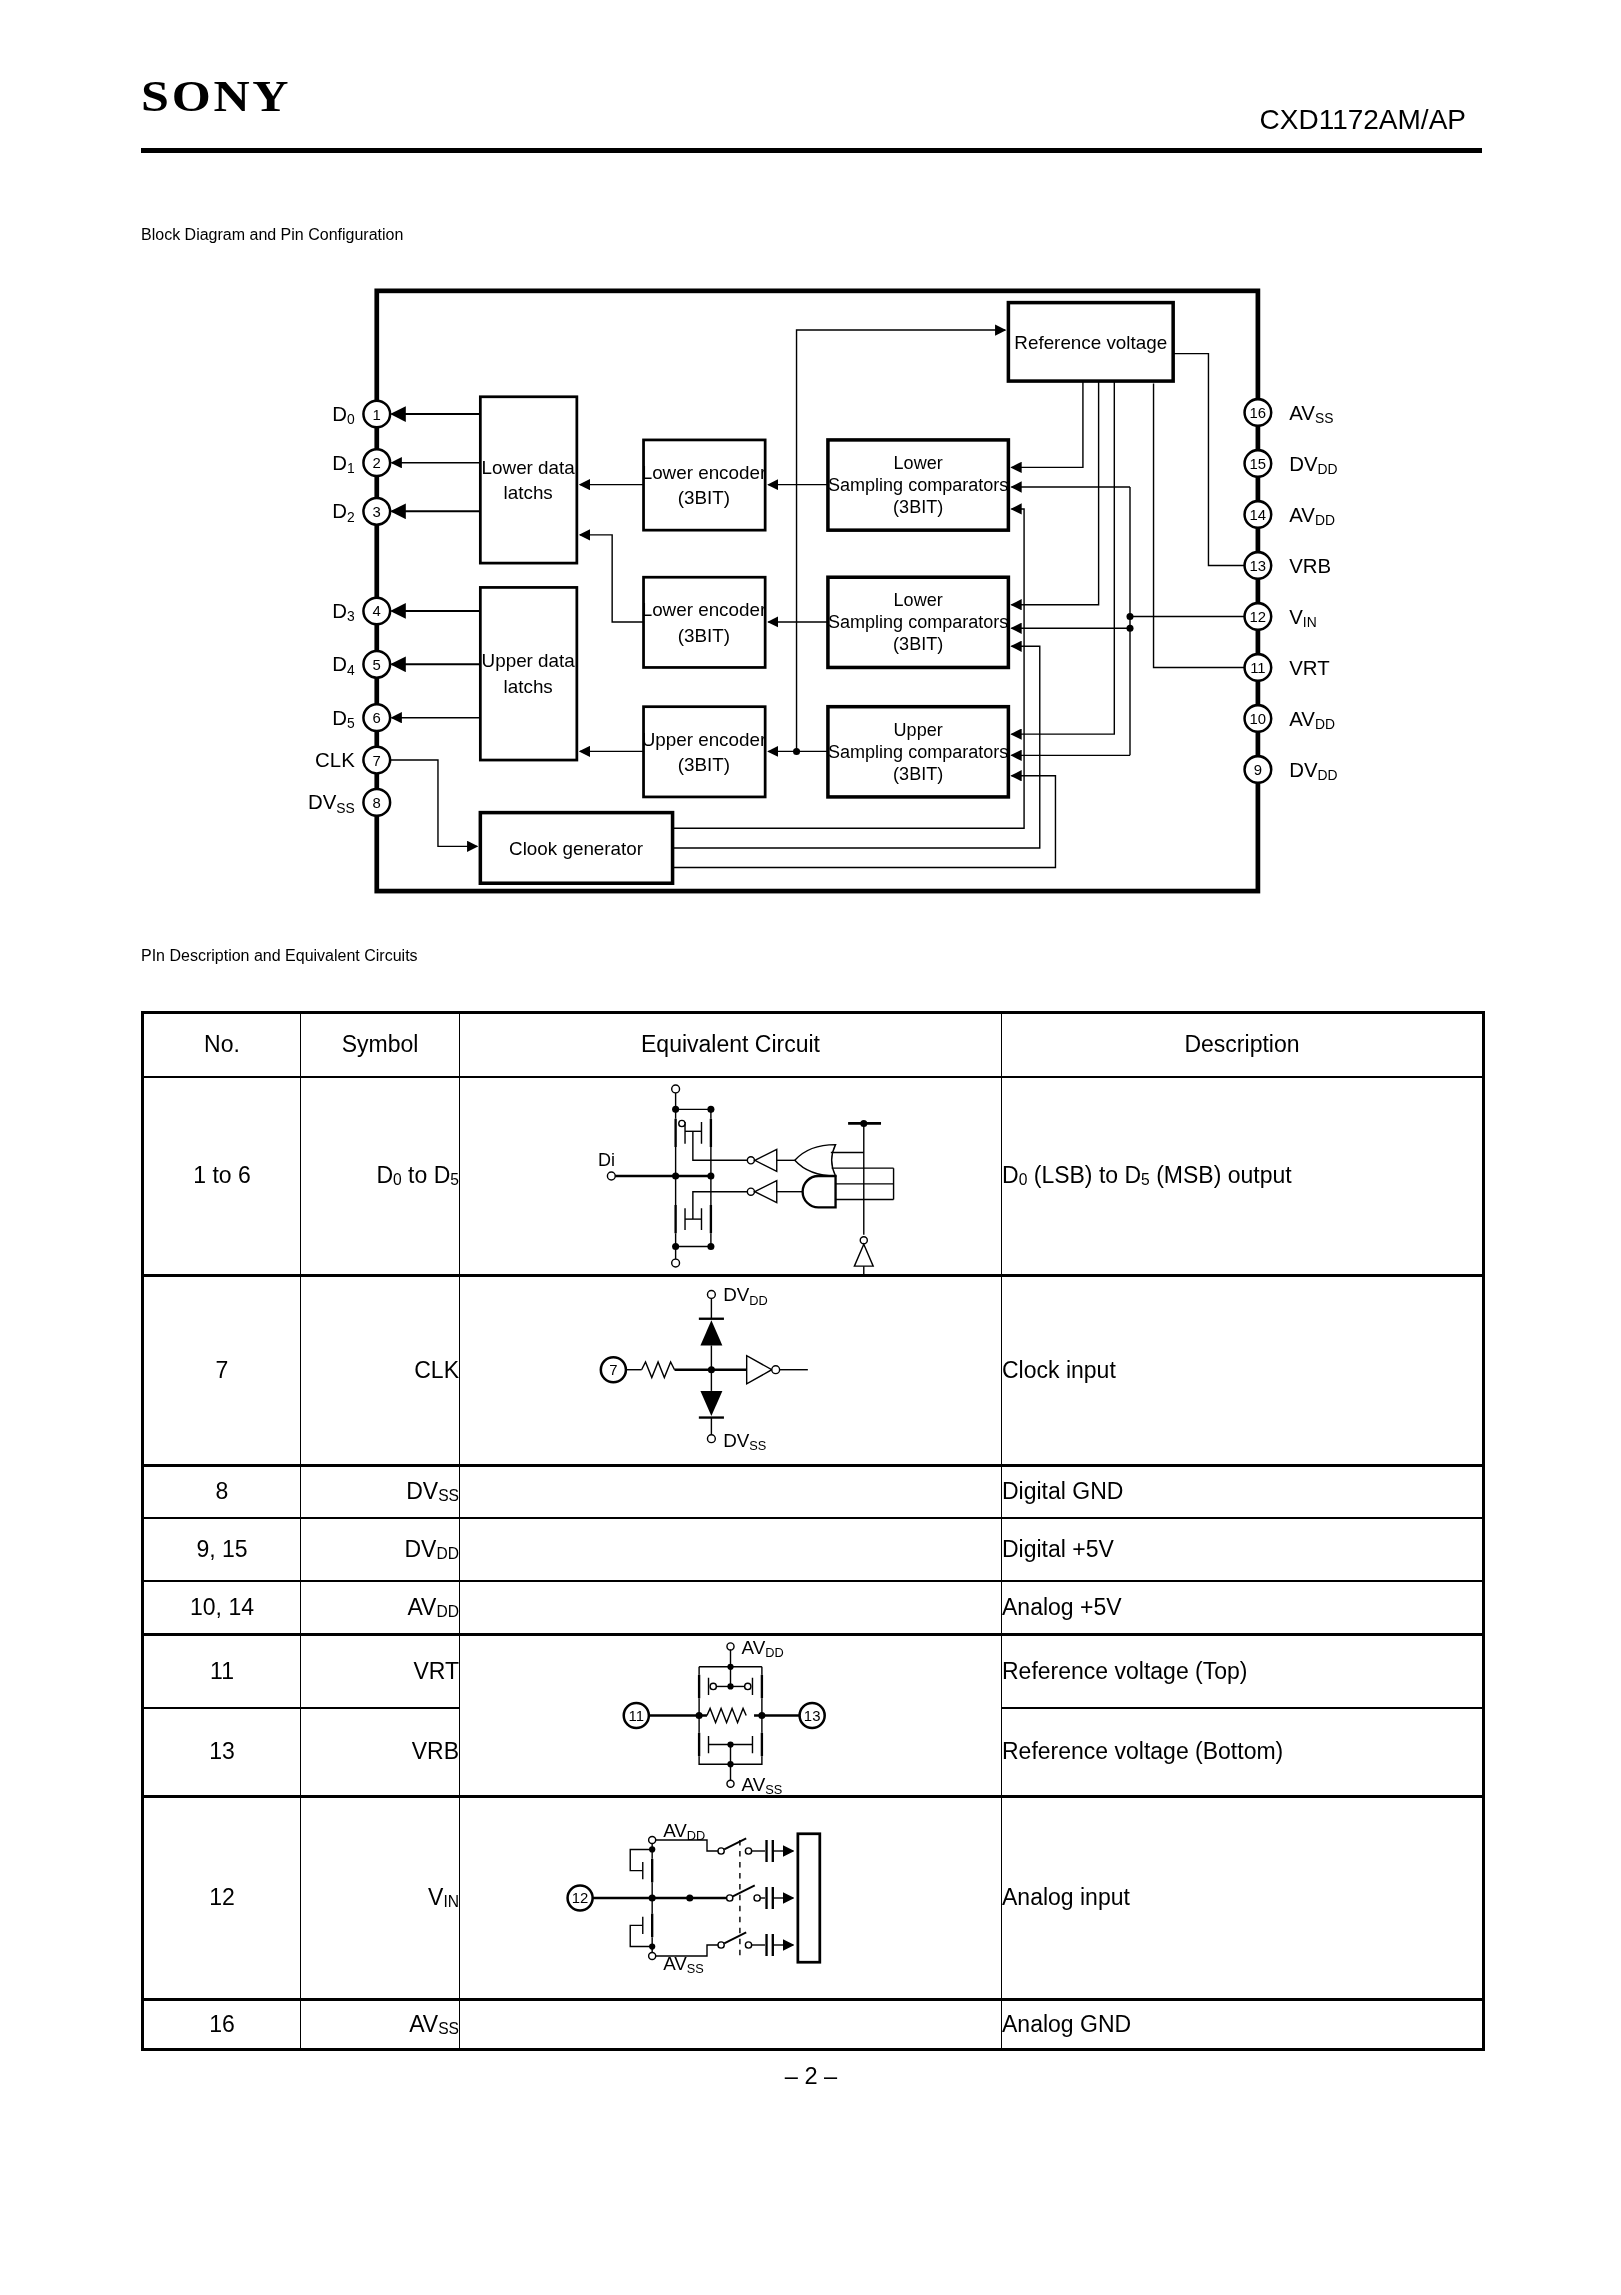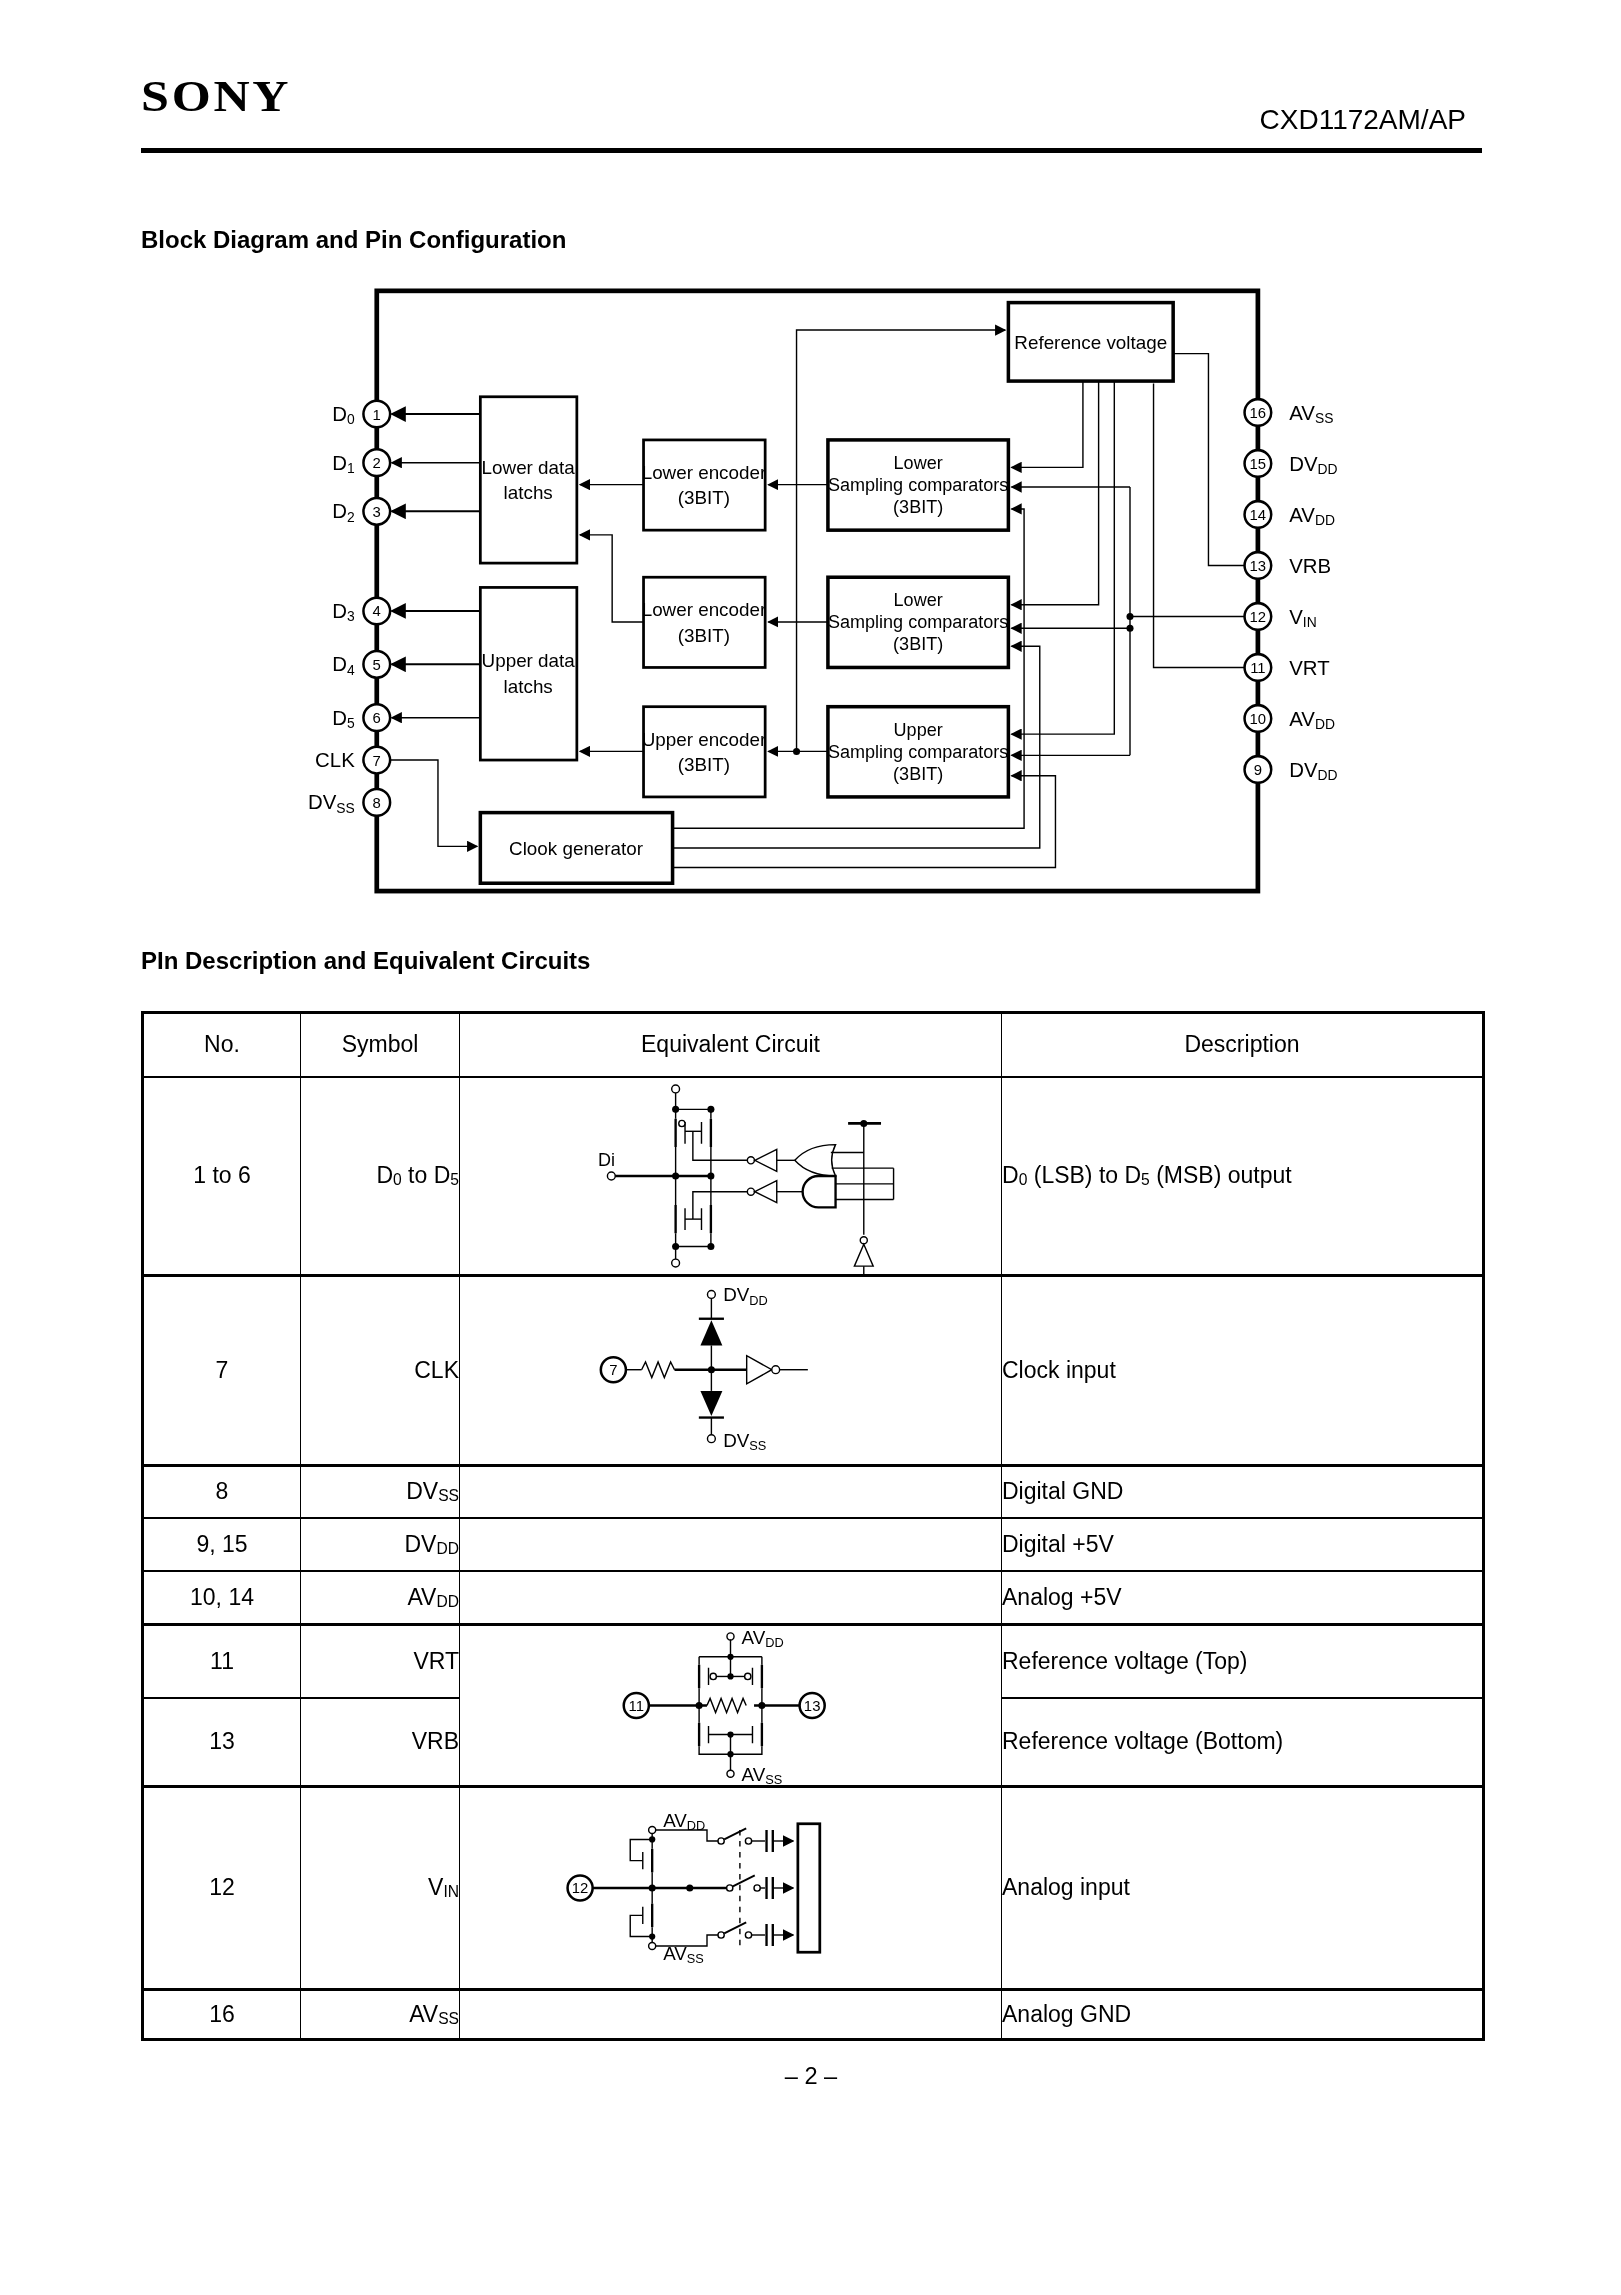--- a/index.html
+++ b/index.html
@@ -10,21 +10,21 @@
   }
   .abs{position:absolute;}
   .sub{font-size:68%;vertical-align:-0.12em;letter-spacing:0;}
   
   #sony-logo{
     left:141px;top:71px;font-family:"Liberation Serif", serif;font-weight:bold;
     font-size:44px;letter-spacing:2.4px;transform:scaleX(1.14);transform-origin:left top;
   }
   #part-number{right:156px;top:104px;font-size:28px;text-align:center;}
   #header-rule{left:141px;top:148px;width:1341px;height:4.7px;background:#000;}
-  .section-title{left:141px;font-size:24px;font-weight:bold;}
+  .section-title{left:141px;font-size:16px;font-weight:normal;}
   #title-block-diagram{top:226px;}
   #title-pin-table{top:947px;}
   
   svg{display:block;}
   .w{stroke:#000;fill:none;stroke-width:1.8px;}
   .w25{stroke-width:2.5px;}
   .w3{stroke-width:3px;}
   .w35{stroke-width:3.5px;}
   .box{fill:#fff;stroke:#000;stroke-width:3.5px;}
   .box4{stroke-width:4.5px;}
@@ -358,21 +358,21 @@
     <td class="col-desc">Clock input</td>
   </tr>
 
   <tr style="height:53px">
     <td class="col-no">8</td>
     <td class="col-symbol">DV<sub class="sub">SS</sub></td>
     <td class="col-circ"></td>
     <td class="col-desc">Digital GND</td>
   </tr>
 
-  <tr style="height:53px">
+  <tr style="height:63px">
     <td class="col-no">9, 15</td>
     <td class="col-symbol">DV<sub class="sub">DD</sub></td>
     <td class="col-circ"></td>
     <td class="col-desc">Digital +5V</td>
   </tr>
 
   <tr style="height:53px" class="sep-thick">
     <td class="col-no">10, 14</td>
     <td class="col-symbol">AV<sub class="sub">DD</sub></td>
     <td class="col-circ"></td>

